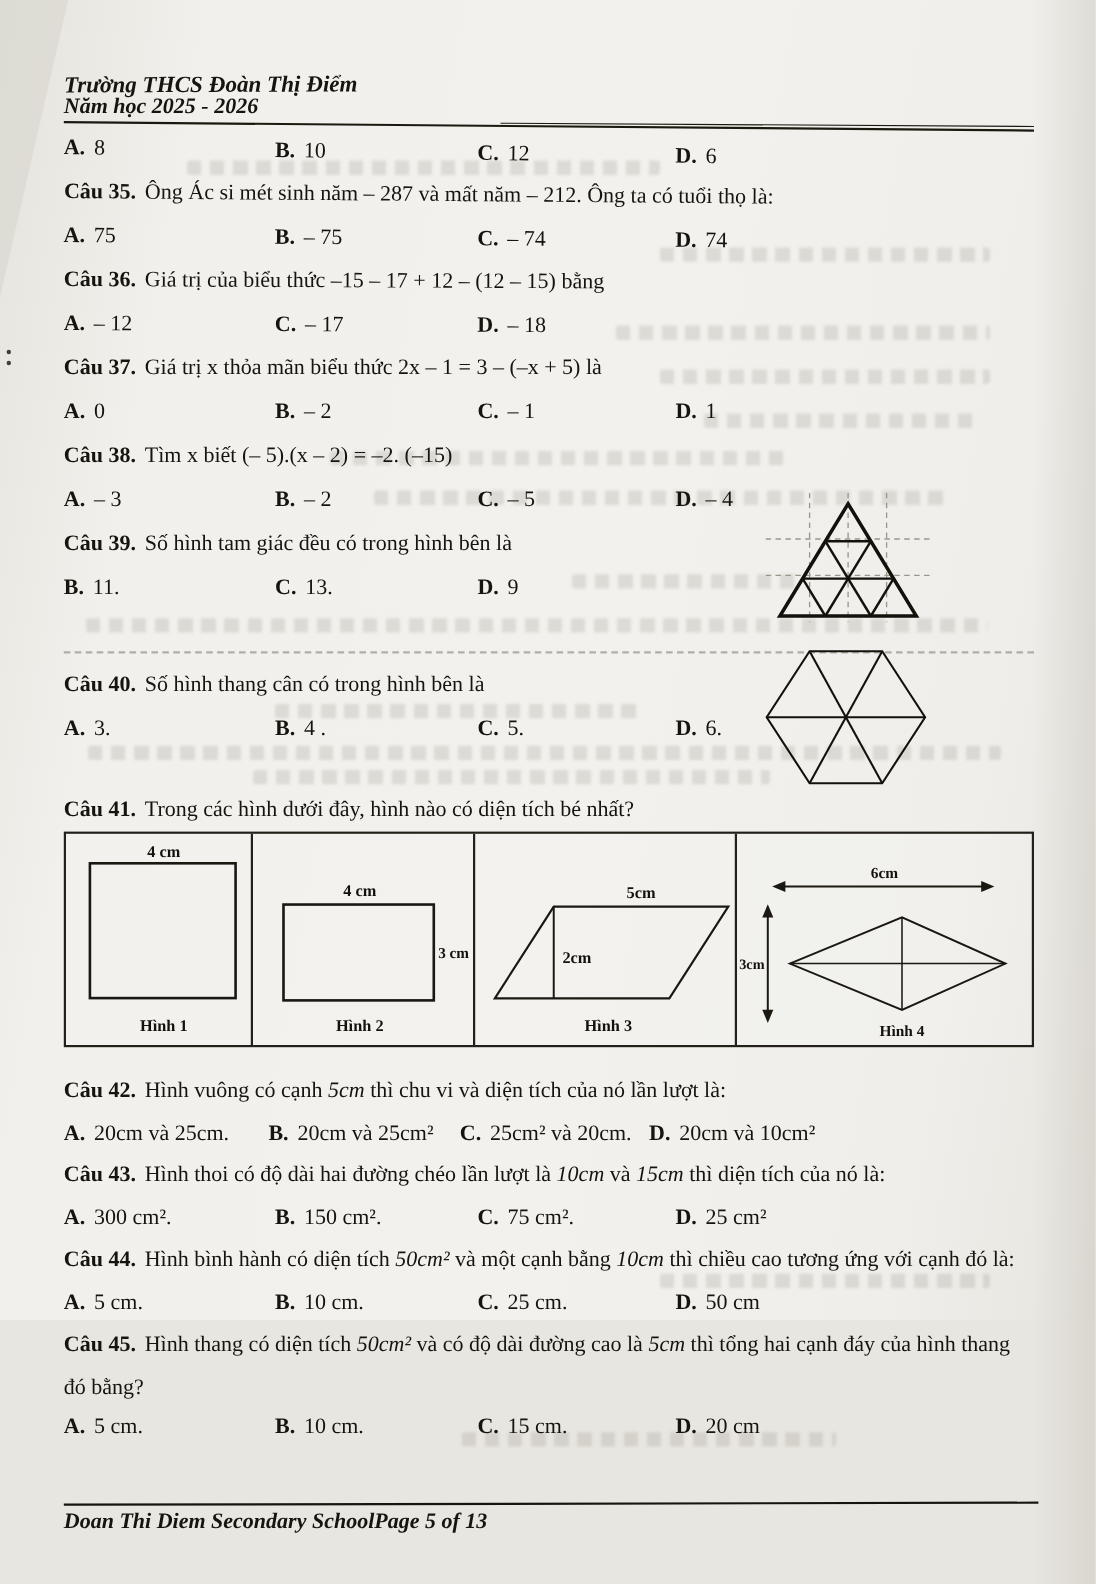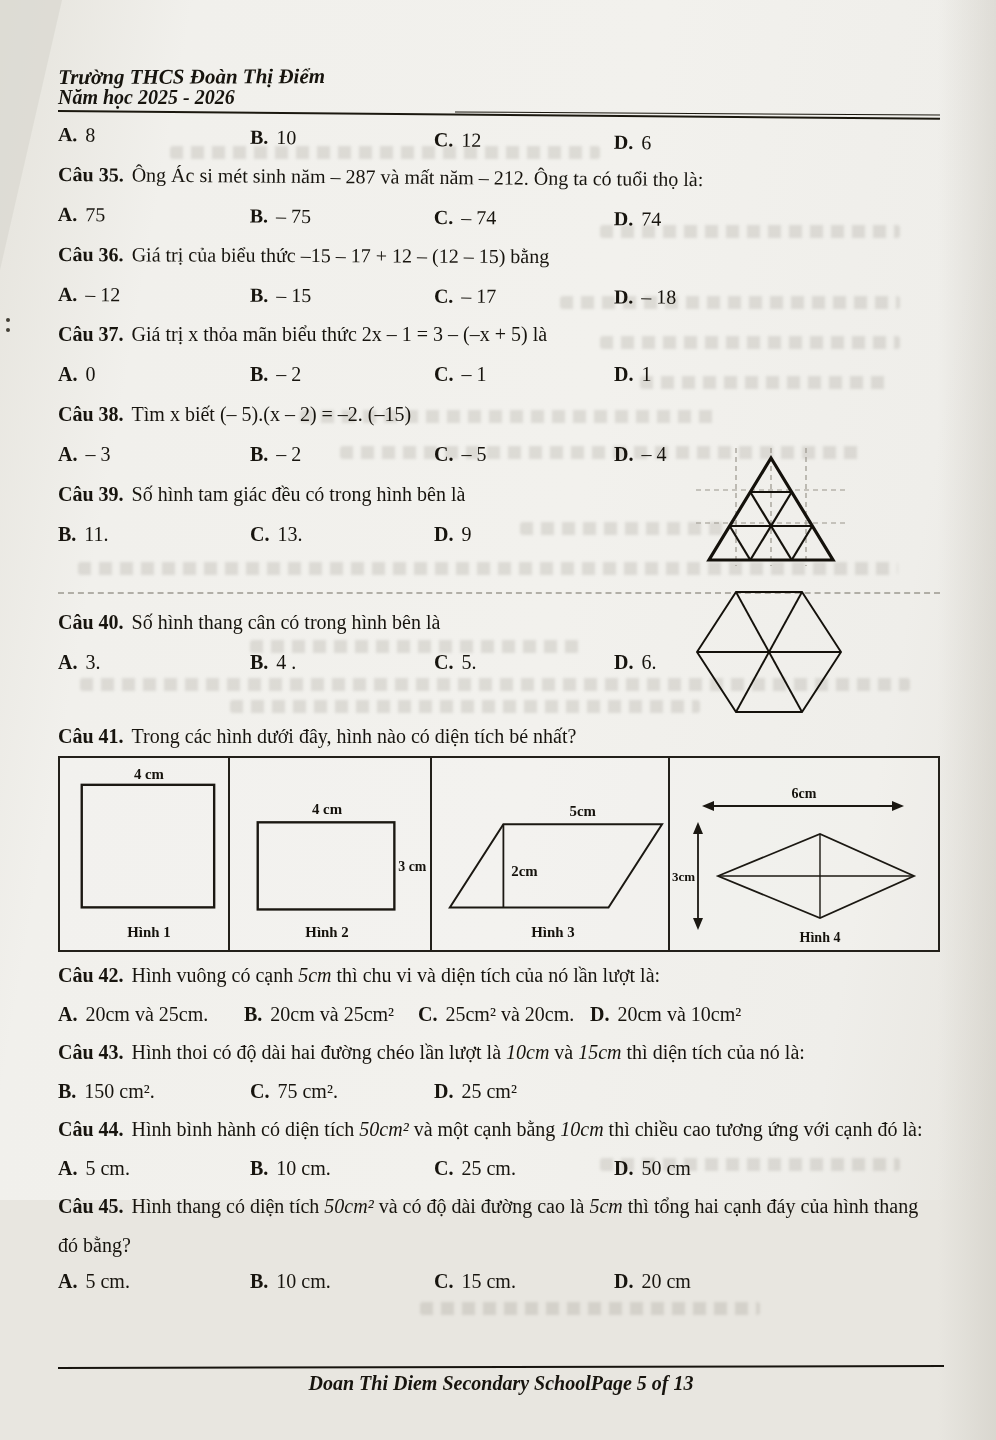--- a/index.html
+++ b/index.html
@@ -26,32 +26,32 @@
   .opts.tight{grid-template-columns:186px 174px 172px auto;}
   .opt .ol{font-weight:bold;margin-right:8px;}
   .q{position:relative;}
   .skew1{transform:rotate(0.8deg);transform-origin:left center;}
   .skew2{transform:rotate(0.45deg);transform-origin:left center;}
   .skew3{transform:rotate(0.25deg);transform-origin:left center;}
   
   .fig39{position:absolute;left:638px;top:-26px;}
   .fig40{position:absolute;left:636px;top:-16px;}
   .dash-div{margin-top:38px;border-top:2px dashed #736f64;opacity:.5;height:0;}
-  .mt8{margin-top:8px;} .mt34{margin-top:34px;} .mt10{margin-top:4px;}
+  .mt8{margin-top:8px;} .mt34{margin-top:34px;} .mt10{margin-top:20px;}
   
   .figtable{display:grid;grid-template-columns:170px 202px 238px 264px;
         border:2px solid #23201a;background:rgba(255,255,255,.12);}
   .figcell{border-right:2px solid #23201a;position:relative;height:192px;text-align:center;}
   .figcell:last-child{border-right:none;}
   .figcell svg{display:block;}
   svg text{font-family:"Liberation Serif",serif;font-weight:bold;fill:#15120c;}
   
   .footer{position:absolute;left:58px;right:52px;top:1366px;}
   .f-rule{border-top:2.2px solid #17140e;transform:rotate(-0.12deg);}
-  .f-row{display:flex;justify-content:center;font-size:20px;font-style:italic;margin-top:4px;}
+  .f-row{display:flex;justify-content:flex-start;font-size:20px;font-style:italic;margin-top:4px;}
   .f-left{font-weight:bold;} .f-right{font-weight:bold;}
   
   .bleed{position:absolute;height:13px;border-radius:3px;
         background:repeating-linear-gradient(90deg,rgba(112,106,94,.5) 0 13px,rgba(112,106,94,0) 13px 21px);
         filter:blur(1.6px);opacity:.33;}
   .dotmark{position:absolute;width:4px;height:4px;border-radius:50%;background:#433f36;}
 </style>
 </head>
 <body>
 
@@ -97,21 +97,20 @@
           <span class="opt"><b class="ol">B.</b><span>– 75</span></span>
           <span class="opt"><b class="ol">C.</b><span>– 74</span></span>
           <span class="opt"><b class="ol">D.</b><span>74</span></span>
         </div>
     </section>
 
     <section class="q skew3">
       <p class="r q-title"><b>Câu 36.</b><span>Giá trị của biểu thức –15 – 17 + 12 – (12 – 15) bằng</span></p>
       <div class="opts r">
           <span class="opt"><b class="ol">A.</b><span>– 12</span></span>
-          <span class="opt"><b class="ol">B.</b><span>– 15</span></span>
           <span class="opt"><b class="ol">C.</b><span>– 17</span></span>
           <span class="opt"><b class="ol">D.</b><span>– 18</span></span>
         </div>
     </section>
 
     <section class="q">
       <p class="r q-title"><b>Câu 37.</b><span>Giá trị x thỏa mãn biểu thức 2x – 1 = 3 – (–x + 5) là</span></p>
       <div class="opts r">
           <span class="opt"><b class="ol">A.</b><span>0</span></span>
           <span class="opt"><b class="ol">B.</b><span>– 2</span></span>
@@ -233,20 +232,21 @@
           <span class="opt"><b class="ol">A.</b><span>20cm và 25cm.</span></span>
           <span class="opt"><b class="ol">B.</b><span>20cm và 25cm²</span></span>
           <span class="opt"><b class="ol">C.</b><span>25cm² và 20cm.</span></span>
           <span class="opt"><b class="ol">D.</b><span>20cm và 10cm²</span></span>
         </div>
     </section>
 
     <section class="q">
       <p class="r2 q-title"><b>Câu 43.</b><span><span>Hình thoi có độ dài hai đường chéo lần lượt là </span><span class="mvar">10cm</span><span> và </span><span class="mvar">15cm</span><span> thì diện tích của nó là:</span></span></p>
       <div class="opts r2">
+          <span class="opt"><b class="ol">A.</b><span>300 cm².</span></span>
           <span class="opt"><b class="ol">B.</b><span>150 cm².</span></span>
           <span class="opt"><b class="ol">C.</b><span>75 cm².</span></span>
           <span class="opt"><b class="ol">D.</b><span>25 cm²</span></span>
         </div>
     </section>
 
     <section class="q">
       <p class="r2 q-title"><b>Câu 44.</b><span><span>Hình bình hành có diện tích </span><span class="mvar">50cm²</span><span> và một cạnh bằng </span><span class="mvar">10cm</span><span> thì chiều cao tương ứng với cạnh đó là:</span></span></p>
       <div class="opts r2">
           <span class="opt"><b class="ol">A.</b><span>5 cm.</span></span>

